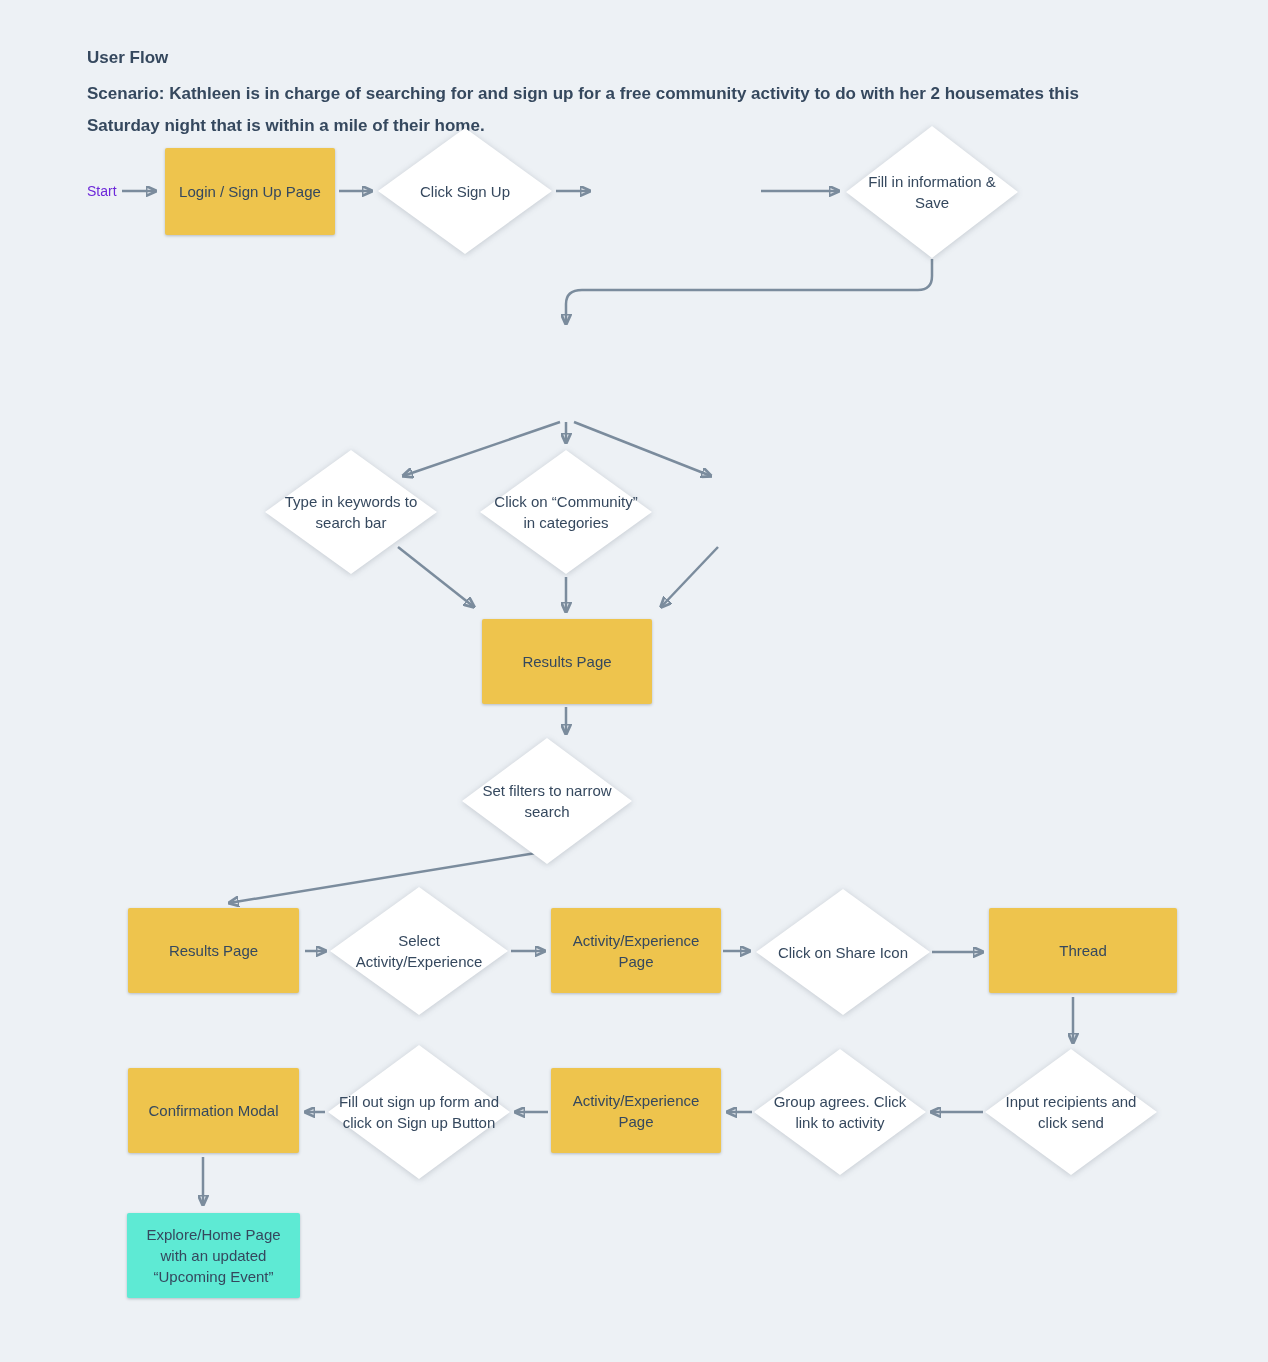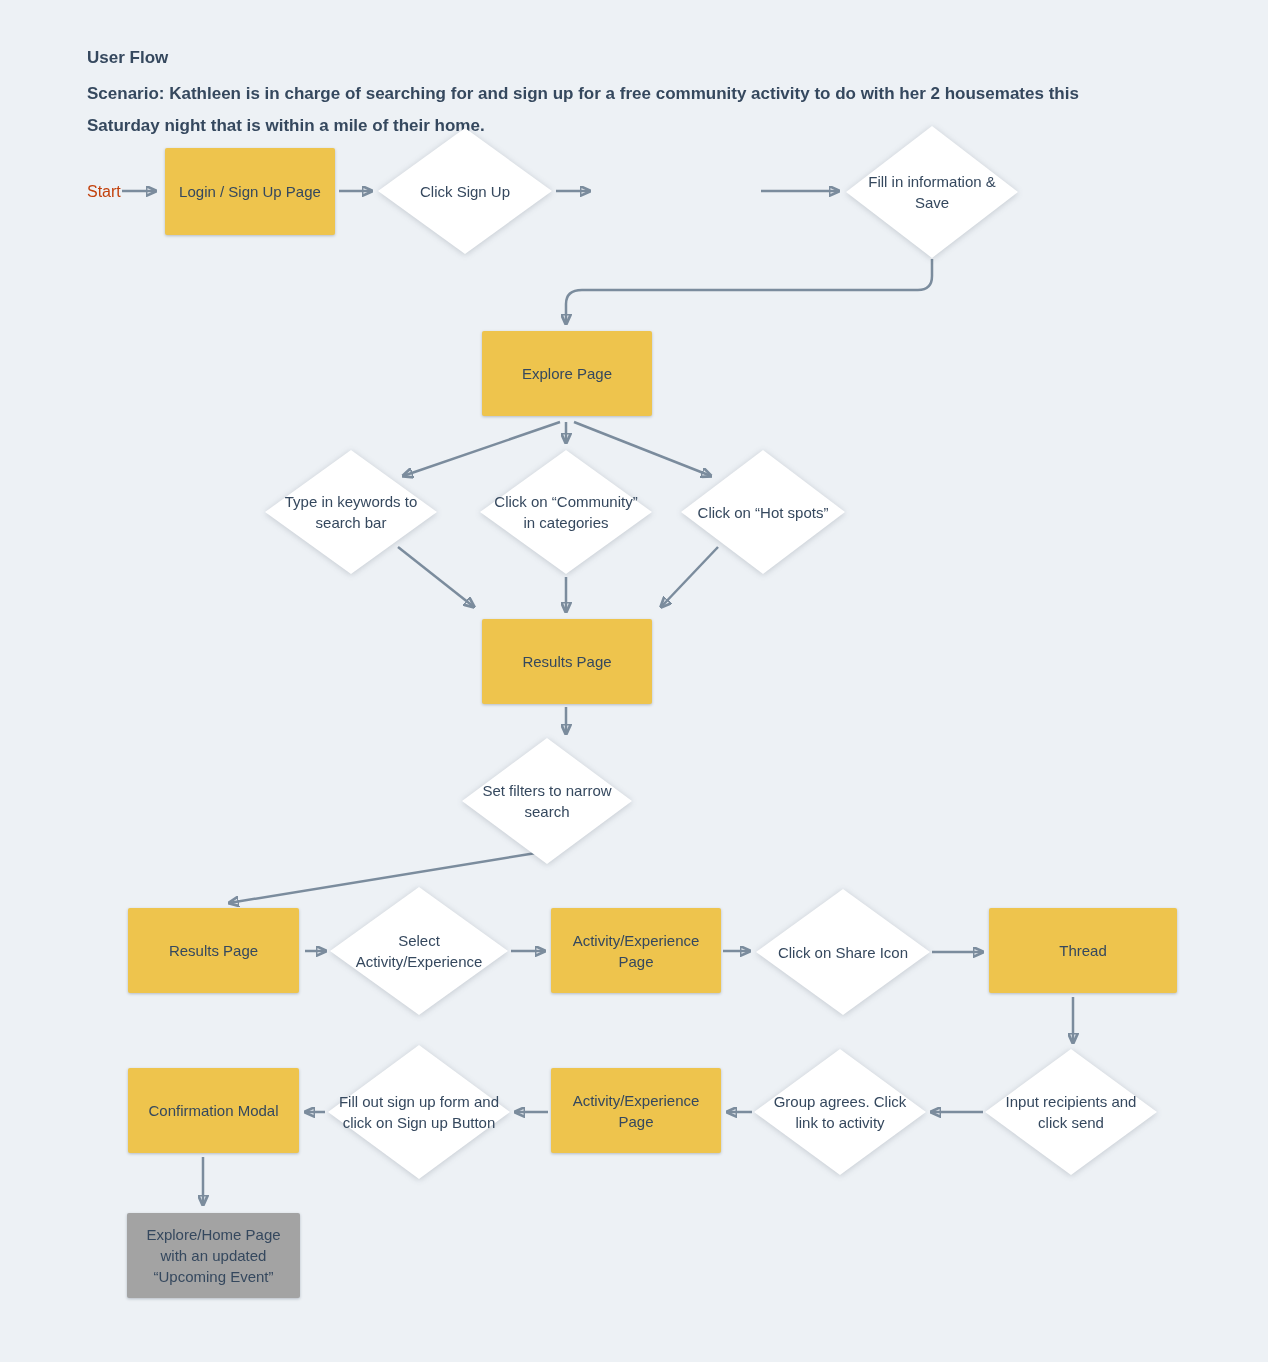--- a/index.html
+++ b/index.html
@@ -4,28 +4,28 @@
 <style>
   * { margin:0; padding:0; box-sizing:border-box; }
   html,body { background:#edf1f5; }
   body { font-family:"Liberation Sans", sans-serif; }
   .canvas { position:relative; width:1268px; height:1362px; background:#edf1f5; overflow:hidden; }
   .edges { position:absolute; left:0; top:0; width:1268px; height:1362px; }
   .edges path { stroke:#7b8c9d; stroke-width:2.5; fill:none; }
   .hdr { position:absolute; left:87px; top:48px; width:1015px; color:#35485e; }
   .hdr h1 { font-size:17px; font-weight:700; margin-bottom:10px; }
   .hdr p { font-size:17px; font-weight:700; line-height:32px; }
-  .startlbl { position:absolute; left:87px; top:183px; font-size:16px; color:#c2410c; }
+  .startlbl { position:absolute; left:87px; top:183px; font-size:14px; color:#6d28d9; }
   .rect {
     position:absolute; background:#eec44d; border-radius:2px;
     display:flex; align-items:center; justify-content:center; text-align:center;
     color:#35485e; font-size:15px; line-height:21px; padding:8px 14px;
     box-shadow:0 1px 3px rgba(40,55,75,.28);
   }
-  .rect.white { background:#a3a3a3; }
+  .rect.white { background:#5eead4; }
   .diamond {
     position:absolute; display:flex; align-items:center; justify-content:center;
     text-align:center; color:#35485e; font-size:15px; line-height:21px;
   }
   .diamond svg.shape { position:absolute; left:0; top:0; width:100%; height:100%;
     filter:drop-shadow(0 1px 3px rgba(40,55,75,.22)); }
   .diamond svg.shape polygon { fill:#ffffff; }
   .dlabel { position:relative; width:88%; z-index:1; }
 </style>
 </head>
@@ -83,44 +83,35 @@
   </div>
 
 
   <div class="diamond" style="left:846px;top:126px;width:172px;height:132px">
     <svg class="shape" viewBox="0 0 100 100" preserveAspectRatio="none">
         <polygon points="50,0 100,50 50,100 0,50"></polygon>
       </svg>
     <span class="dlabel">Fill in information &amp; Save</span>
   </div>
 
-  <div class="rect" style="left:482px;top:331px;width:170px;height:85px">
-    <span>Explore Page</span>
-  </div>
 
   <div class="diamond" style="left:480px;top:450px;width:172px;height:124px">
     <svg class="shape" viewBox="0 0 100 100" preserveAspectRatio="none">
         <polygon points="50,0 100,50 50,100 0,50"></polygon>
       </svg>
     <span class="dlabel">Click on “Community” in categories</span>
   </div>
 
   <div class="diamond" style="left:265px;top:450px;width:172px;height:124px">
     <svg class="shape" viewBox="0 0 100 100" preserveAspectRatio="none">
         <polygon points="50,0 100,50 50,100 0,50"></polygon>
       </svg>
     <span class="dlabel">Type in keywords to search bar</span>
   </div>
 
-  <div class="diamond" style="left:681px;top:450px;width:164px;height:124px">
-    <svg class="shape" viewBox="0 0 100 100" preserveAspectRatio="none">
-        <polygon points="50,0 100,50 50,100 0,50"></polygon>
-      </svg>
-    <span class="dlabel">Click on “Hot spots”</span>
-  </div>
 
   <div class="rect" style="left:482px;top:619px;width:170px;height:85px">
     <span>Results Page</span>
   </div>
 
   <div class="diamond" style="left:462px;top:738px;width:170px;height:126px">
     <svg class="shape" viewBox="0 0 100 100" preserveAspectRatio="none">
         <polygon points="50,0 100,50 50,100 0,50"></polygon>
       </svg>
     <span class="dlabel">Set filters to narrow search</span>

